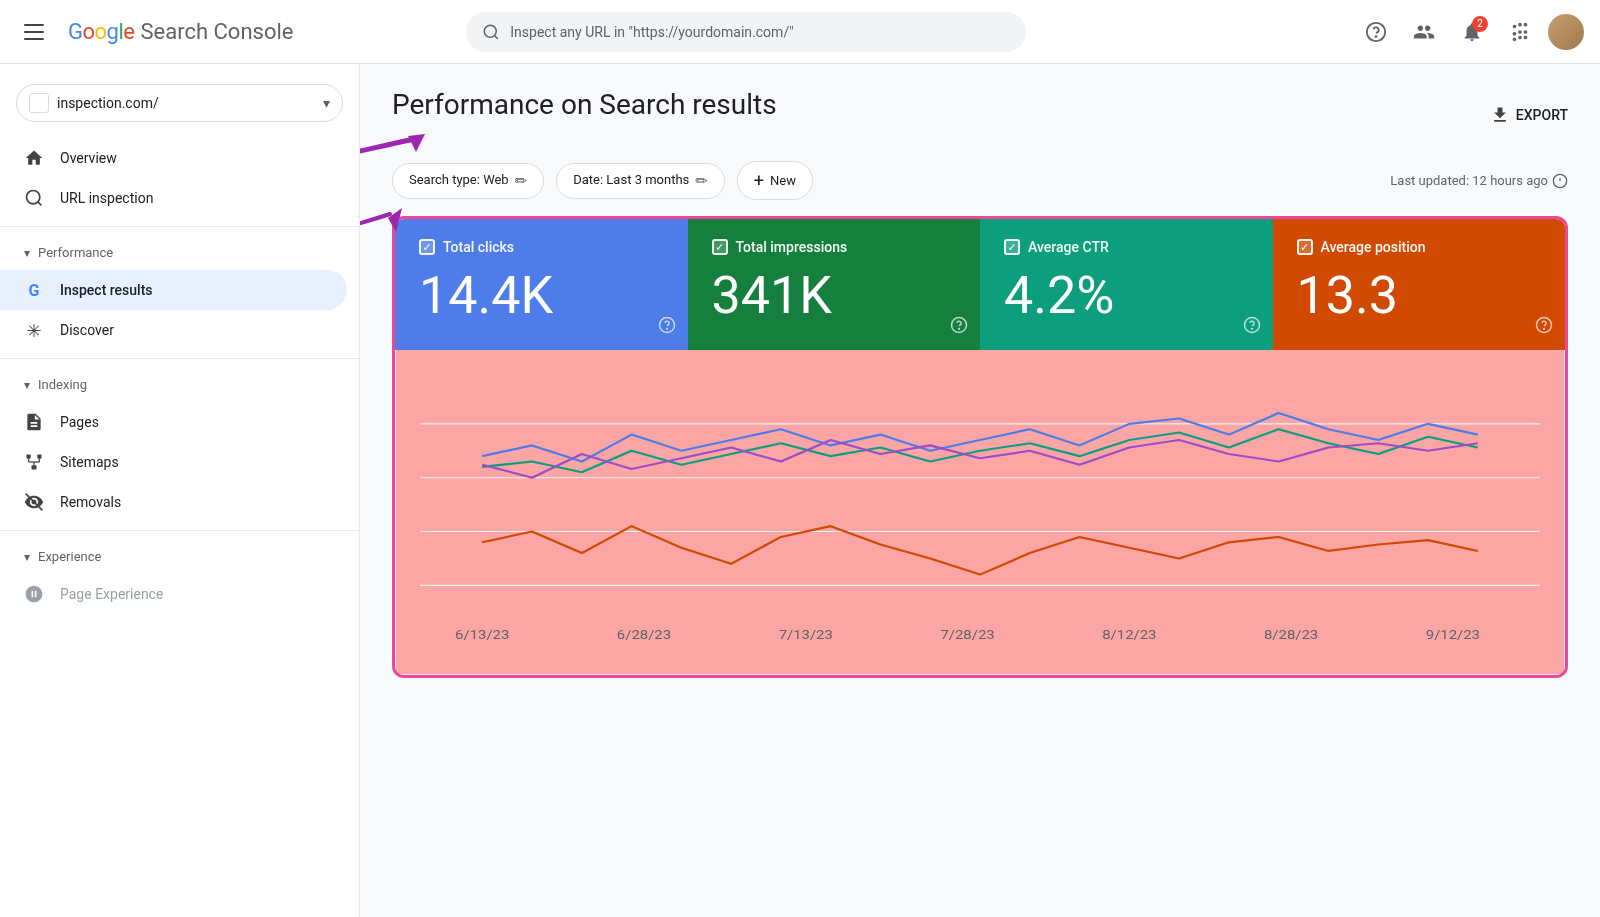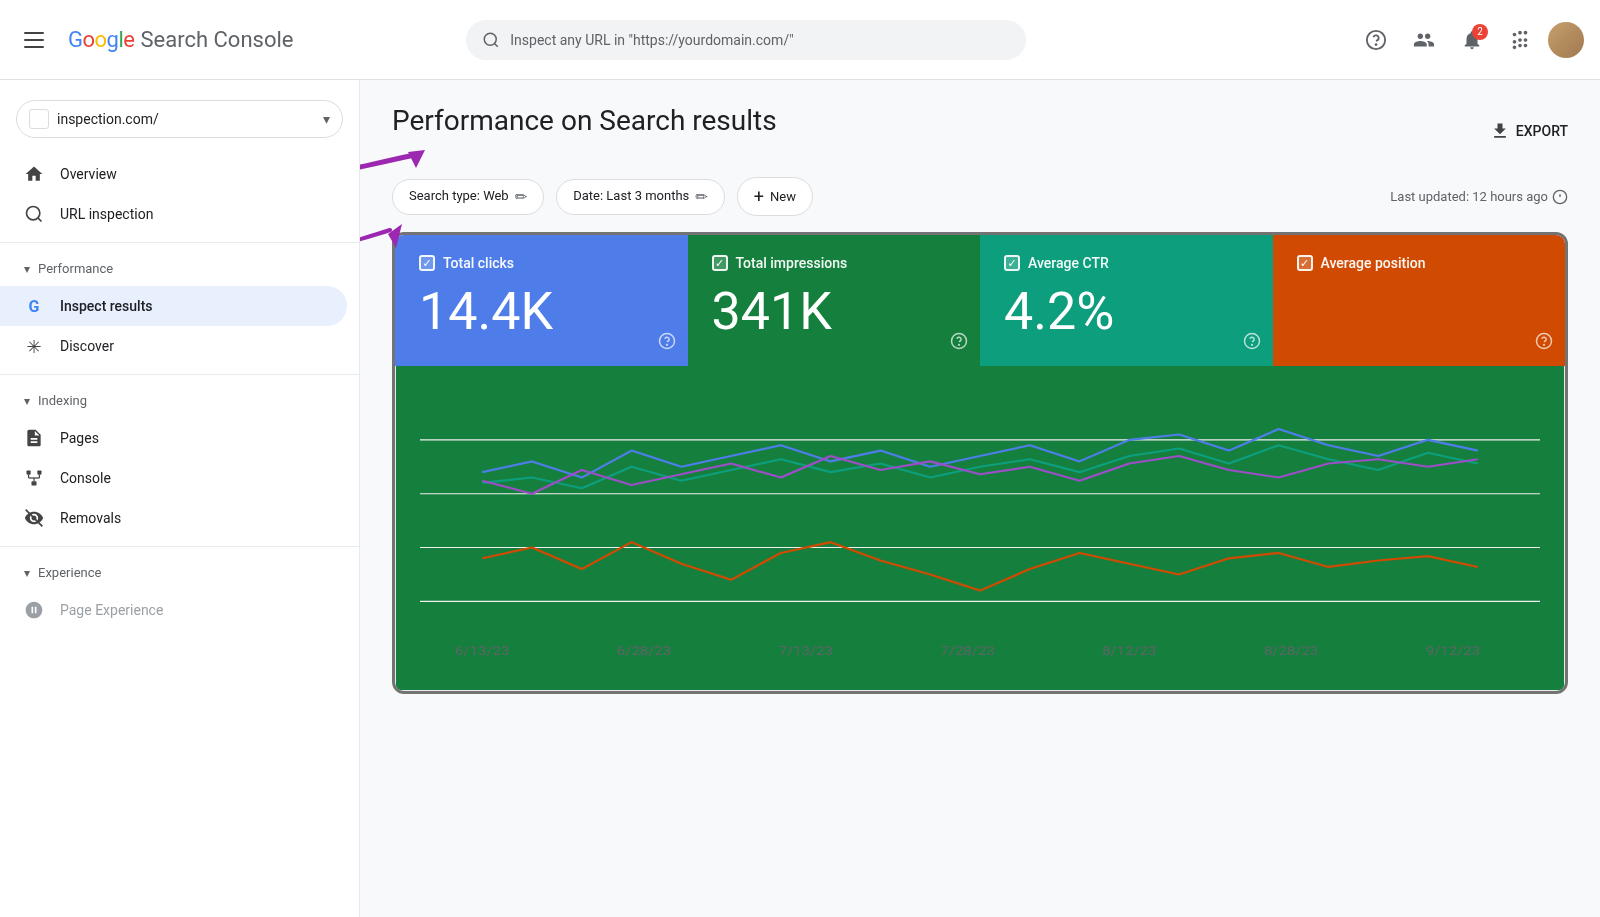--- a/index.html
+++ b/index.html
@@ -1,21 +1,21 @@
 <!DOCTYPE html>
 <html><head>
   <meta charset="utf-8">
   <style>
     * { box-sizing: border-box; margin: 0; padding: 0; }
     body { font-family: 'Google Sans', Roboto, Arial, sans-serif; background: #f8f9fa; height: 917px; width: 1600px; overflow: hidden; display: flex; flex-direction: column; }
 
     
     .header {
       display: flex; align-items: center; gap: 16px;
-      background: #fff; height: 80px; padding: 0 16px;
+      background: #fff; height: 64px; padding: 0 16px;
       border-bottom: 1px solid #e0e0e0; flex-shrink: 0;
     }
     .hamburger-icon { display: flex; flex-direction: column; gap: 5px; cursor: pointer; padding: 8px; }
     .hamburger-icon span { display: block; width: 20px; height: 2px; background: #444; border-radius: 2px; }
     .logo-area { display: flex; align-items: center; gap: 0; }
     .logo-google { font-size: 22px; font-weight: 400; letter-spacing: -0.5px; }
     .logo-google .g { color: #4285F4; }
     .logo-google .o1 { color: #EA4335; }
     .logo-google .o2 { color: #FBBC05; }
     .logo-google .g2 { color: #4285F4; }
@@ -94,21 +94,21 @@
     .filter-chip .edit-icon { font-size: 15px; color: #5f6368; }
     .new-btn {
       display: flex; align-items: center; gap: 6px;
       padding: 8px 16px; border: 1px solid #dadce0; border-radius: 24px;
       font-size: 13px; color: #202124; background: #fff; cursor: pointer;
     }
     .last-updated { font-size: 13px; color: #5f6368; margin-left: auto; display: flex; align-items: center; gap: 4px; }
 
     
     .metrics-section {
-      border: 3px solid #737373; border-radius: 12px;
+      border: 3px solid #ec4899; border-radius: 12px;
       overflow: hidden; margin-bottom: 0;
     }
     .metrics-row { display: flex; }
     .metric-card {
       flex: 1; padding: 20px 24px 24px;
       display: flex; flex-direction: column; gap: 10px;
       position: relative;
     }
     .metric-card:not(:last-child) { border-right: none; }
     .metric-card.blue { background: #4e7de9; }
@@ -118,21 +118,21 @@
 
     .metric-label-row { display: flex; align-items: center; gap: 8px; }
     .metric-checkbox { width: 16px; height: 16px; border: 2px solid rgba(255,255,255,0.9); border-radius: 3px; display: flex; align-items: center; justify-content: center; background: rgba(255,255,255,0.2); }
     .metric-checkbox::after { content: '✓'; color: #fff; font-size: 11px; }
     .metric-label { font-size: 14px; color: rgba(255,255,255,0.95); font-weight: 500; }
     .metric-value { font-size: 52px; color: #fff; font-weight: 400; }
     .metric-help { position: absolute; bottom: 12px; right: 12px; color: rgba(255,255,255,0.7); font-size: 16px; }
 
     
     .chart-container {
-      background: #15803d; border: 1px solid #e8eaed; border-top: none;
+      background: #fca5a5; border: 1px solid #e8eaed; border-top: none;
       padding: 20px 24px 20px; min-height: 320px;
     }
     .chart-svg { width: 100%; height: 280px; }
   </style>
 </head>
 <body>
 
 <header class="header">
   <div class="hamburger-icon">
     <span></span>
@@ -246,21 +246,21 @@
         <svg width="20" height="20" viewBox="0 0 24 24" fill="#444">
             <rect x="3" y="3" width="5" height="5" rx="1"></rect>
             <rect x="16" y="3" width="5" height="5" rx="1"></rect>
             <rect x="9" y="16" width="6" height="5" rx="1"></rect>
             <line x1="5.5" y1="8" x2="5.5" y2="12" stroke="#444" stroke-width="1.5"></line>
             <line x1="18.5" y1="8" x2="18.5" y2="12" stroke="#444" stroke-width="1.5"></line>
             <line x1="5.5" y1="12" x2="18.5" y2="12" stroke="#444" stroke-width="1.5"></line>
             <line x1="12" y1="12" x2="12" y2="16" stroke="#444" stroke-width="1.5"></line>
           </svg>
       </div>
-      <span>Console</span>
+      <span>Sitemaps</span>
     </div>
 
     <div class="nav-item">
       <div class="nav-item-icon">
         <svg width="20" height="20" viewBox="0 0 24 24" fill="#444">
             <path d="M12 4.5C7 4.5 2.73 7.61 1 12c1.73 4.39 6 7.5 11 7.5s9.27-3.11 11-7.5c-1.73-4.39-6-7.5-11-7.5zM12 17c-2.76 0-5-2.24-5-5s2.24-5 5-5 5 2.24 5 5-2.24 5-5 5zm0-8c-1.66 0-3 1.34-3 3s1.34 3 3 3 3-1.34 3-3-1.34-3-3-3z"></path>
             <line x1="2" y1="2" x2="22" y2="22" stroke="#444" stroke-width="2"></line>
           </svg>
       </div>
       <span>Removals</span>
@@ -375,20 +375,21 @@
                 <line x1="12" y1="17" x2="12.01" y2="17" stroke-width="3" stroke-linecap="round"></line>
               </svg>
           </div>
         </div>
 
         <div class="metric-card orange">
           <div class="metric-label-row">
             <div class="metric-checkbox"></div>
             <span class="metric-label">Average position</span>
           </div>
+          <div class="metric-value">13.3</div>
           <div class="metric-help">
             <svg width="18" height="18" viewBox="0 0 24 24" fill="none" stroke="rgba(255,255,255,0.7)" stroke-width="2">
                 <circle cx="12" cy="12" r="10"></circle>
                 <path d="M9.09 9a3 3 0 0 1 5.83 1c0 2-3 3-3 3"></path>
                 <line x1="12" y1="17" x2="12.01" y2="17" stroke-width="3" stroke-linecap="round"></line>
               </svg>
           </div>
         </div>
       </div>
 

